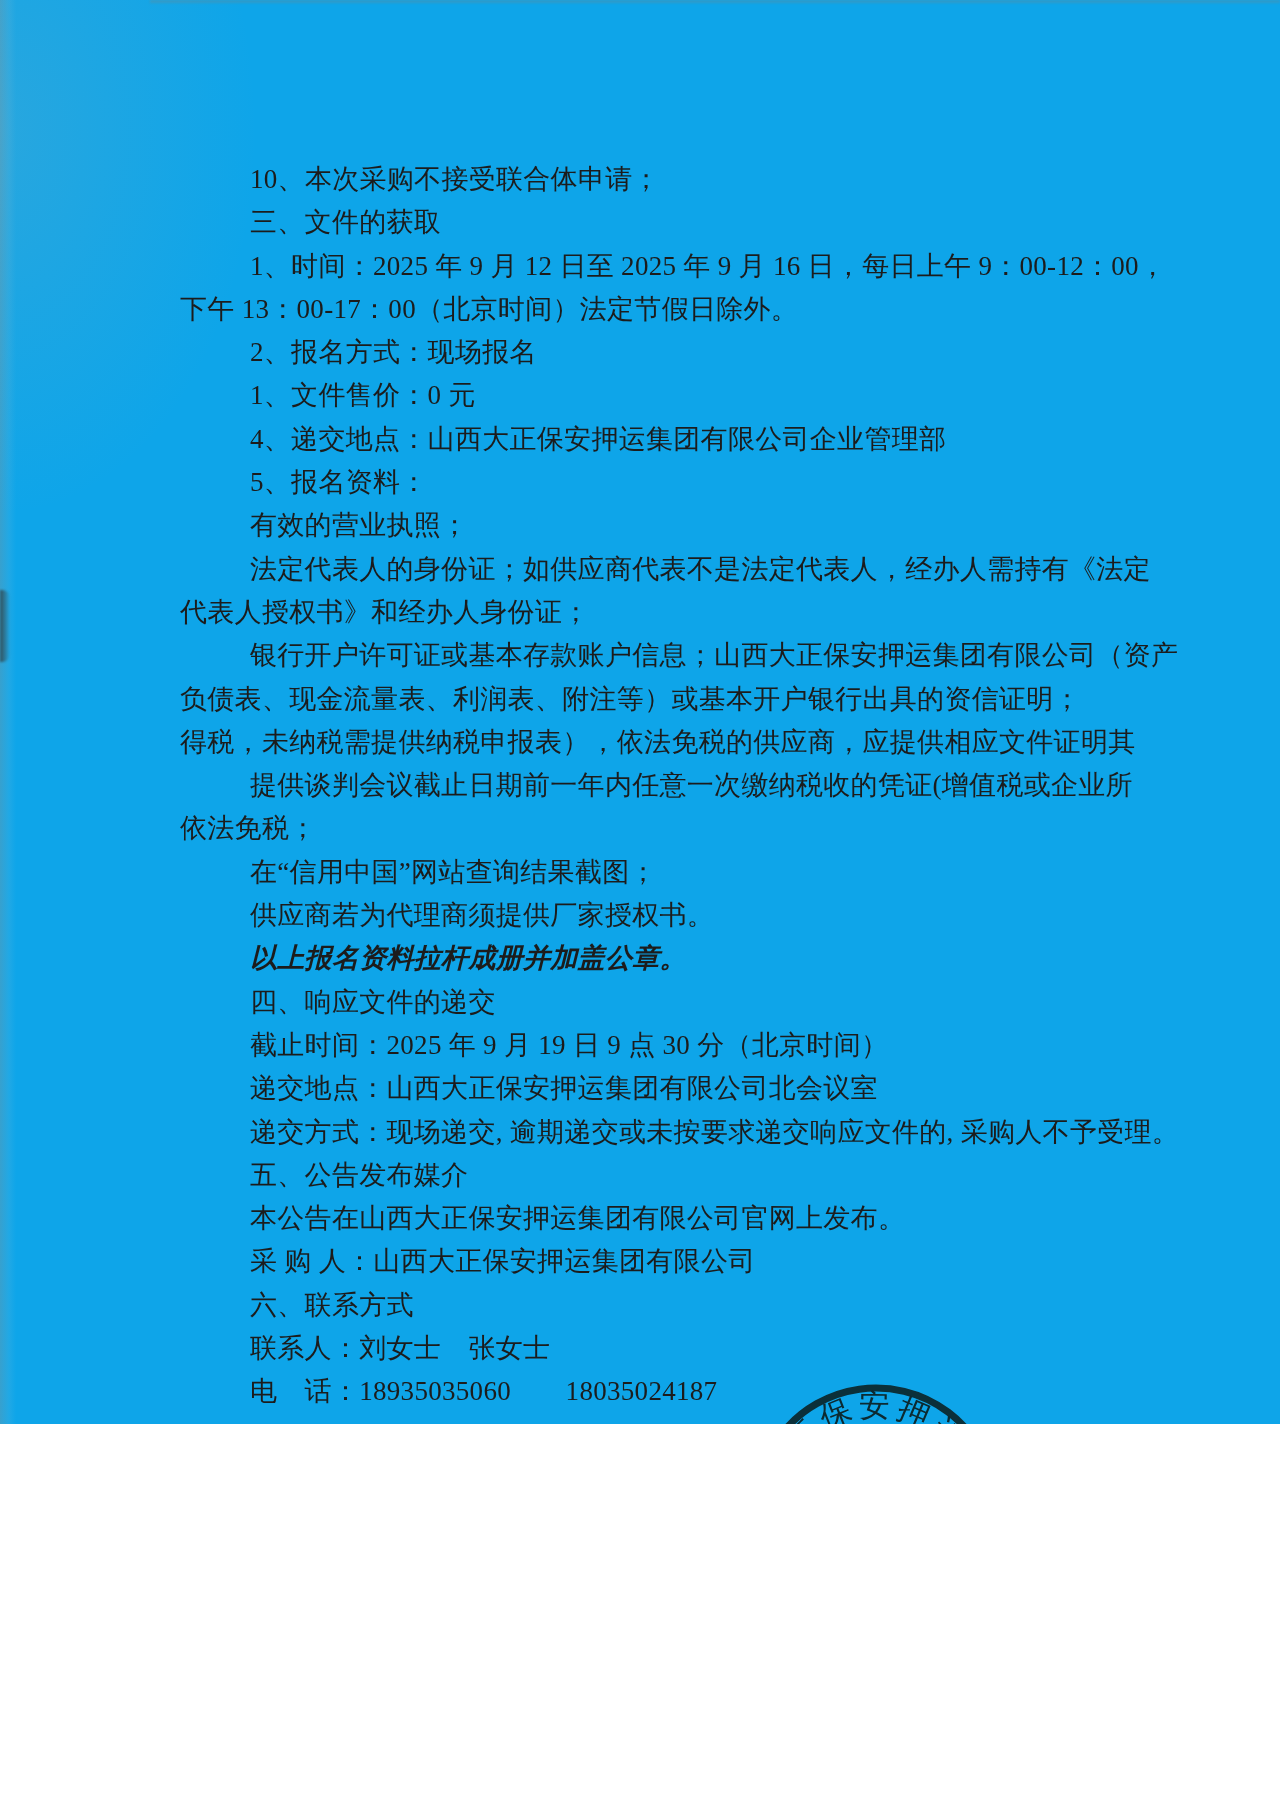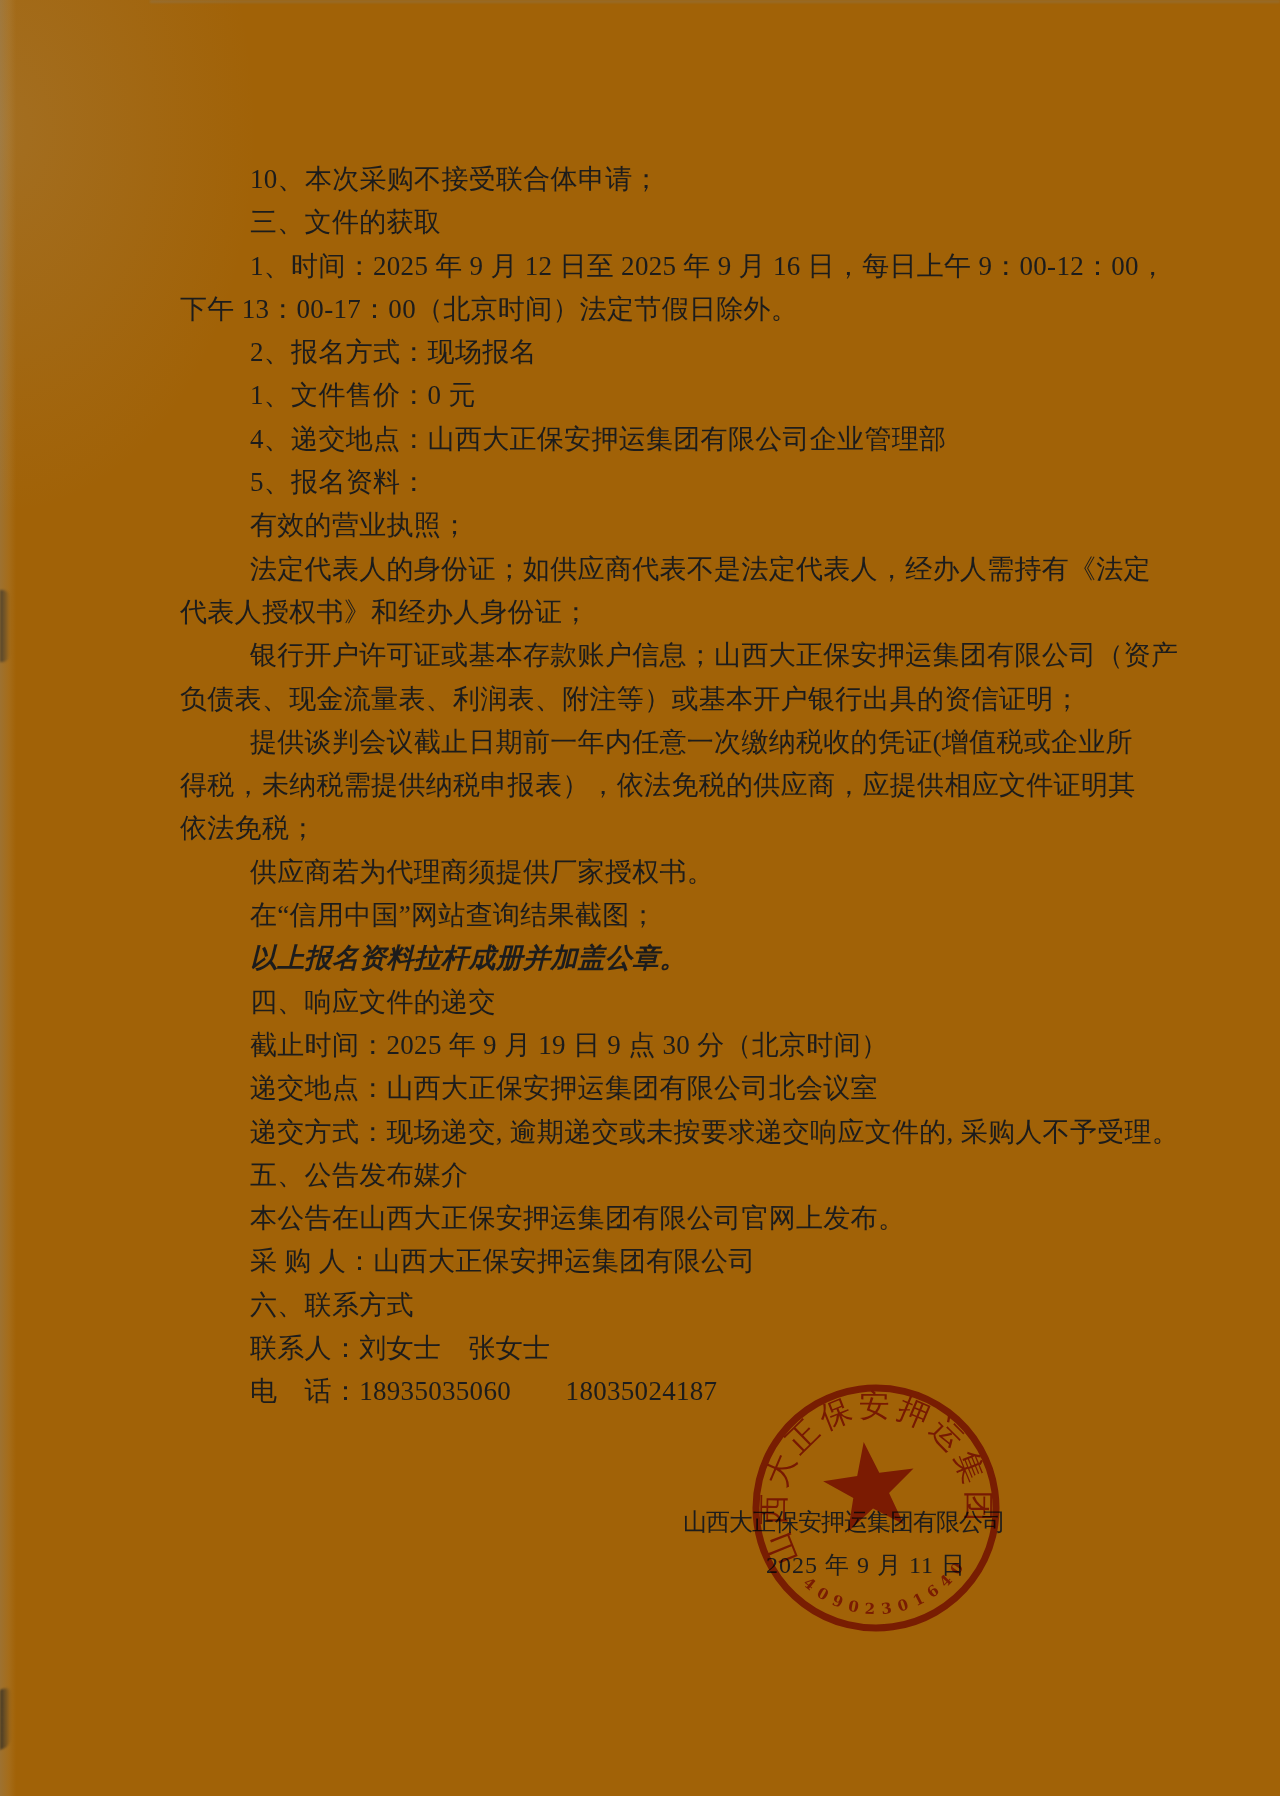--- a/index.html
+++ b/index.html
@@ -1,19 +1,19 @@
 <!DOCTYPE html>
 <html><head>
 <meta charset="utf-8">
 <style>
   html,body{margin:0;padding:0;background:#ffffff;}
   .page{
     position:relative;
-    width:1280px;height:1796px;
-    background:#a16207;
+    width:1280px;height:1424px;
+    background:#0ea5e9;
     overflow:hidden;
     font-family:"Liberation Serif","DejaVu Serif",serif;
   }
   
   .edge-left{
     position:absolute;left:0;top:0;width:16px;height:100%;
     background:linear-gradient(to right, rgba(150,150,144,0.30), rgba(200,200,194,0.10) 55%, rgba(255,255,255,0));
     pointer-events:none;
   }
   .blob-tl{
@@ -103,25 +103,25 @@
       <p class="line">下午 13：00-17：00（北京时间）法定节假日除外。</p>
       <p class="line ind">2、报名方式：现场报名</p>
       <p class="line ind">1、文件售价：0 元</p>
       <p class="line ind">4、递交地点：山西大正保安押运集团有限公司企业管理部</p>
       <p class="line ind">5、报名资料：</p>
       <p class="line ind">有效的营业执照；</p>
       <p class="line ind">法定代表人的身份证；如供应商代表不是法定代表人，经办人需持有《法定</p>
       <p class="line">代表人授权书》和经办人身份证；</p>
       <p class="line ind">银行开户许可证或基本存款账户信息；山西大正保安押运集团有限公司（资产</p>
       <p class="line">负债表、现金流量表、利润表、附注等）或基本开户银行出具的资信证明；</p>
+      <p class="line">得税，未纳税需提供纳税申报表），依法免税的供应商，应提供相应文件证明其</p>
       <p class="line ind">提供谈判会议截止日期前一年内任意一次缴纳税收的凭证(增值税或企业所</p>
-      <p class="line">得税，未纳税需提供纳税申报表），依法免税的供应商，应提供相应文件证明其</p>
       <p class="line">依法免税；</p>
+      <p class="line ind">在“信用中国”网站查询结果截图；</p>
       <p class="line ind">供应商若为代理商须提供厂家授权书。</p>
-      <p class="line ind">在“信用中国”网站查询结果截图；</p>
       <p class="line ind b">以上报名资料拉杆成册并加盖公章。</p>
       <p class="line ind">四、响应文件的递交</p>
       <p class="line ind">截止时间：2025 年 9 月 19 日 9 点 30 分（北京时间）</p>
       <p class="line ind">递交地点：山西大正保安押运集团有限公司北会议室</p>
       <p class="line ind">递交方式：现场递交, 逾期递交或未按要求递交响应文件的, 采购人不予受理。</p>
       <p class="line ind">五、公告发布媒介</p>
       <p class="line ind">本公告在山西大正保安押运集团有限公司官网上发布。</p>
       <p class="line ind">采 购 人：山西大正保安押运集团有限公司</p>
       <p class="line ind">六、联系方式</p>
       <p class="line ind">联系人：刘女士　张女士</p>

